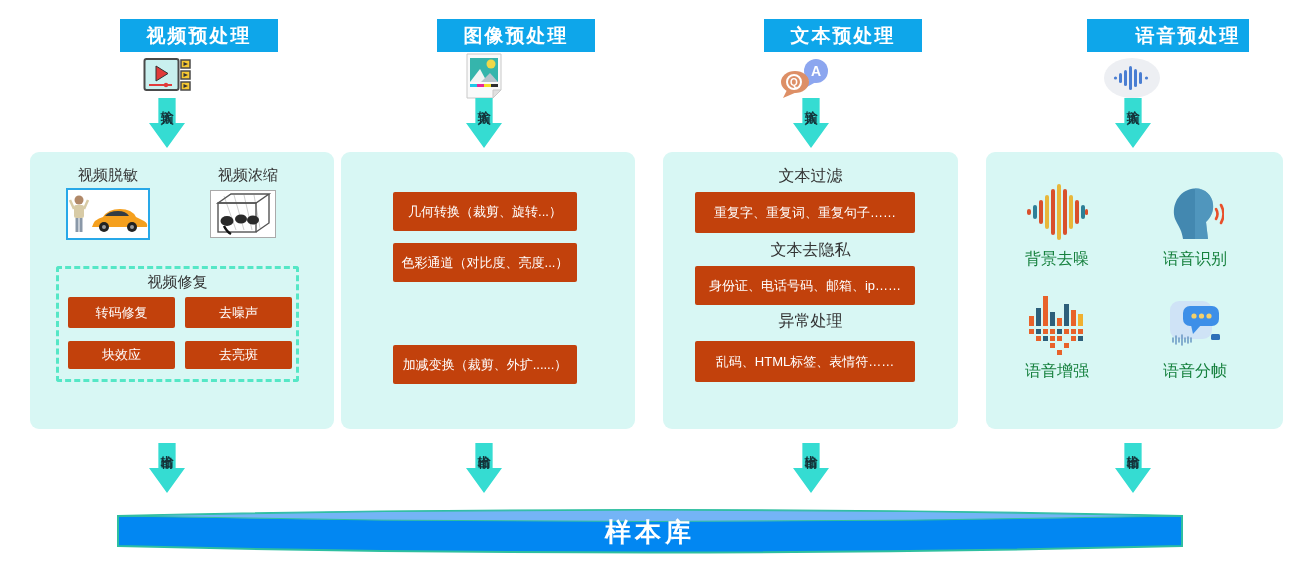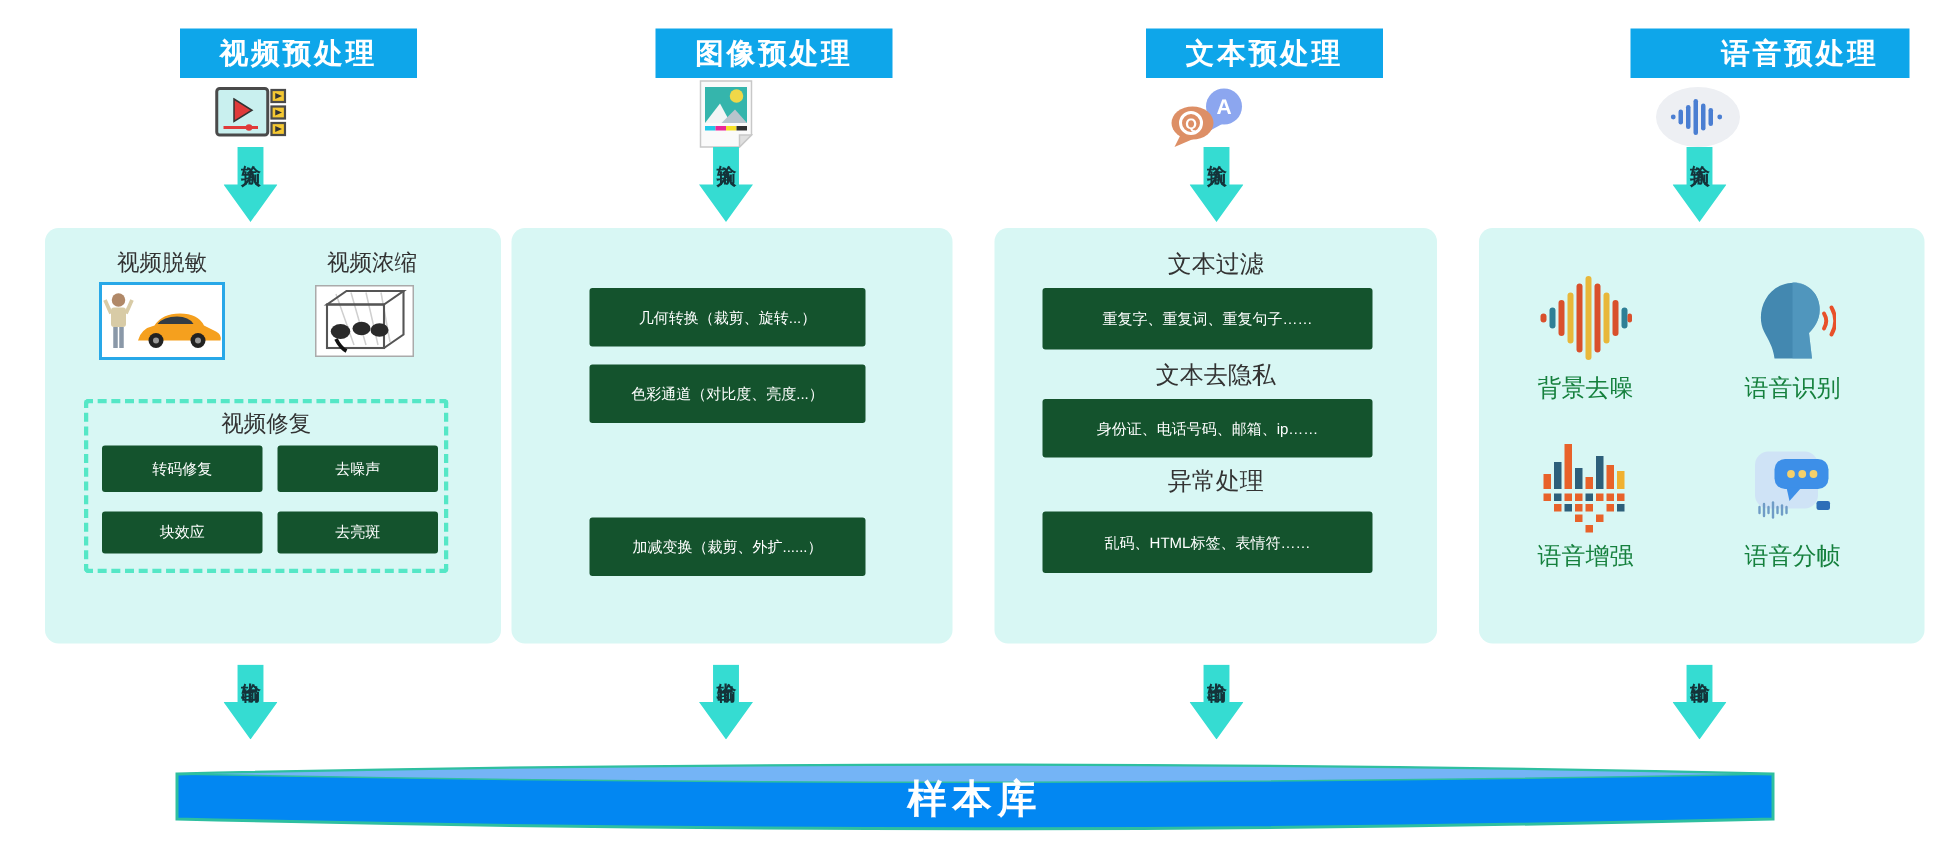--- a/index.html
+++ b/index.html
@@ -21,22 +21,22 @@
     clip-path:polygon(26% 0,74% 0,74% 50%,100% 50%,50% 100%,0 50%,26% 50%);
   }
   .arrow-label{
     position:absolute;top:2px;left:50%;transform:translateX(-50%);
     writing-mode:vertical-rl;font-size:13px;line-height:1.05;color:#14333a;font-weight:bold;
   }
   .panel{
     position:absolute;top:152px;height:277px;background:#d8f7f4;border-radius:9px;
   }
   .node{
-    position:absolute;background:#14532d;color:#fff;display:flex;align-items:center;
-    justify-content:center;font-size:10px;border-radius:2px;white-space:nowrap;
+    position:absolute;background:#c2410c;color:#fff;display:flex;align-items:center;
+    justify-content:center;font-size:13px;border-radius:2px;white-space:nowrap;
   }
   .sec-title{position:absolute;left:0;width:100%;text-align:center;font-size:16px;color:#333;}
   .small-title{position:absolute;text-align:center;font-size:15px;color:#333;}
   .imgbox{position:absolute;background:#fff;display:flex;align-items:center;justify-content:center;}
   .dashbox{position:absolute;border:3px dashed #55e7c6;border-radius:3px;}
   .feature-cell{position:absolute;width:122px;display:flex;flex-direction:column;align-items:center;}
   .feature-icon{height:68px;display:flex;align-items:center;justify-content:center;}
   .feature-label{font-size:16px;color:#15803d;margin-top:3px;}
   .cylinder{position:absolute;left:116px;top:502px;width:1068px;height:58px;}
   .cylinder-label{
@@ -191,21 +191,21 @@
     <div class="node" style="left:32px;top:114px;width:220px;height:39px;">身份证、电话号码、邮箱、ip……</div>
     <div class="sec-title" style="top:159px;">异常处理</div>
     <div class="node" style="left:32px;top:189px;width:220px;height:41px;">乱码、HTML标签、表情符……</div>
   </div>
 
   <div class="arrow" style="left:793px;top:443px;">
     <div class="arrow-shape"></div>
     <div class="arrow-label">输出</div>
   </div>
 
-  <div class="hdr" style="left:1055px;width:186px;padding-left:40px;">语音预处理</div>
+  <div class="hdr" style="left:1055px;width:162px;padding-left:40px;">语音预处理</div>
 
   <div class="colicon" style="left:1103px;top:57px;width:58px;height:42px;">
     <svg width="58" height="42" viewBox="0 0 58 42">
       <ellipse cx="29" cy="21" rx="28" ry="20" fill="#edeff3"></ellipse>
       <g fill="#4a7ed2">
         <rect x="16" y="16" width="3" height="10" rx="1.5"></rect>
         <rect x="21" y="13" width="3" height="16" rx="1.5"></rect>
         <rect x="26" y="9" width="3" height="24" rx="1.5"></rect>
         <rect x="31" y="12" width="3" height="18" rx="1.5"></rect>
         <rect x="36" y="15" width="3" height="12" rx="1.5"></rect>

